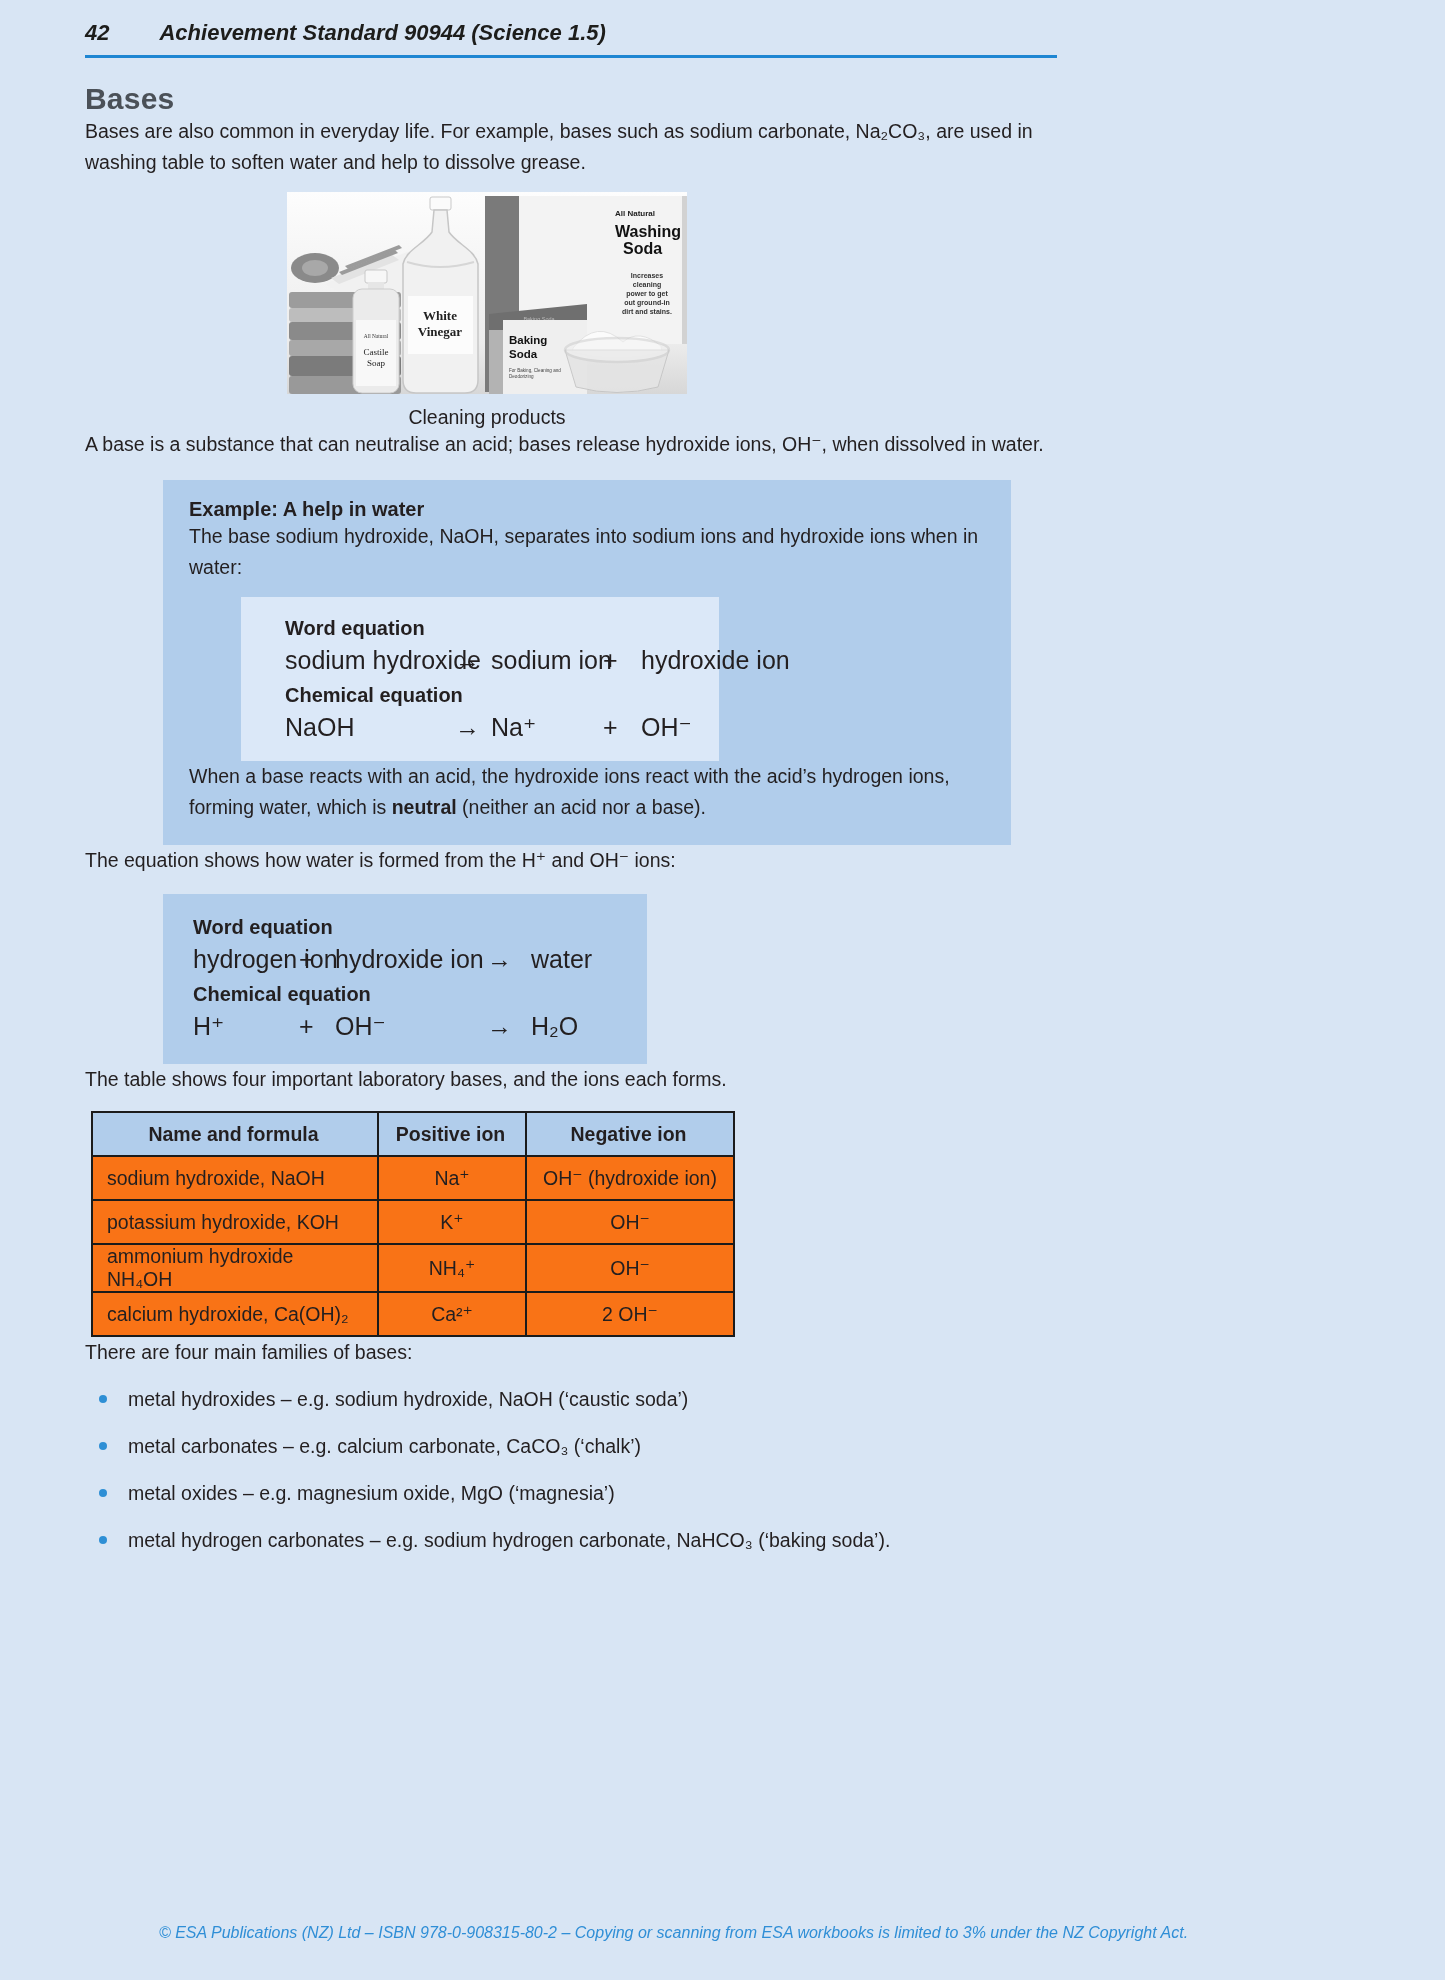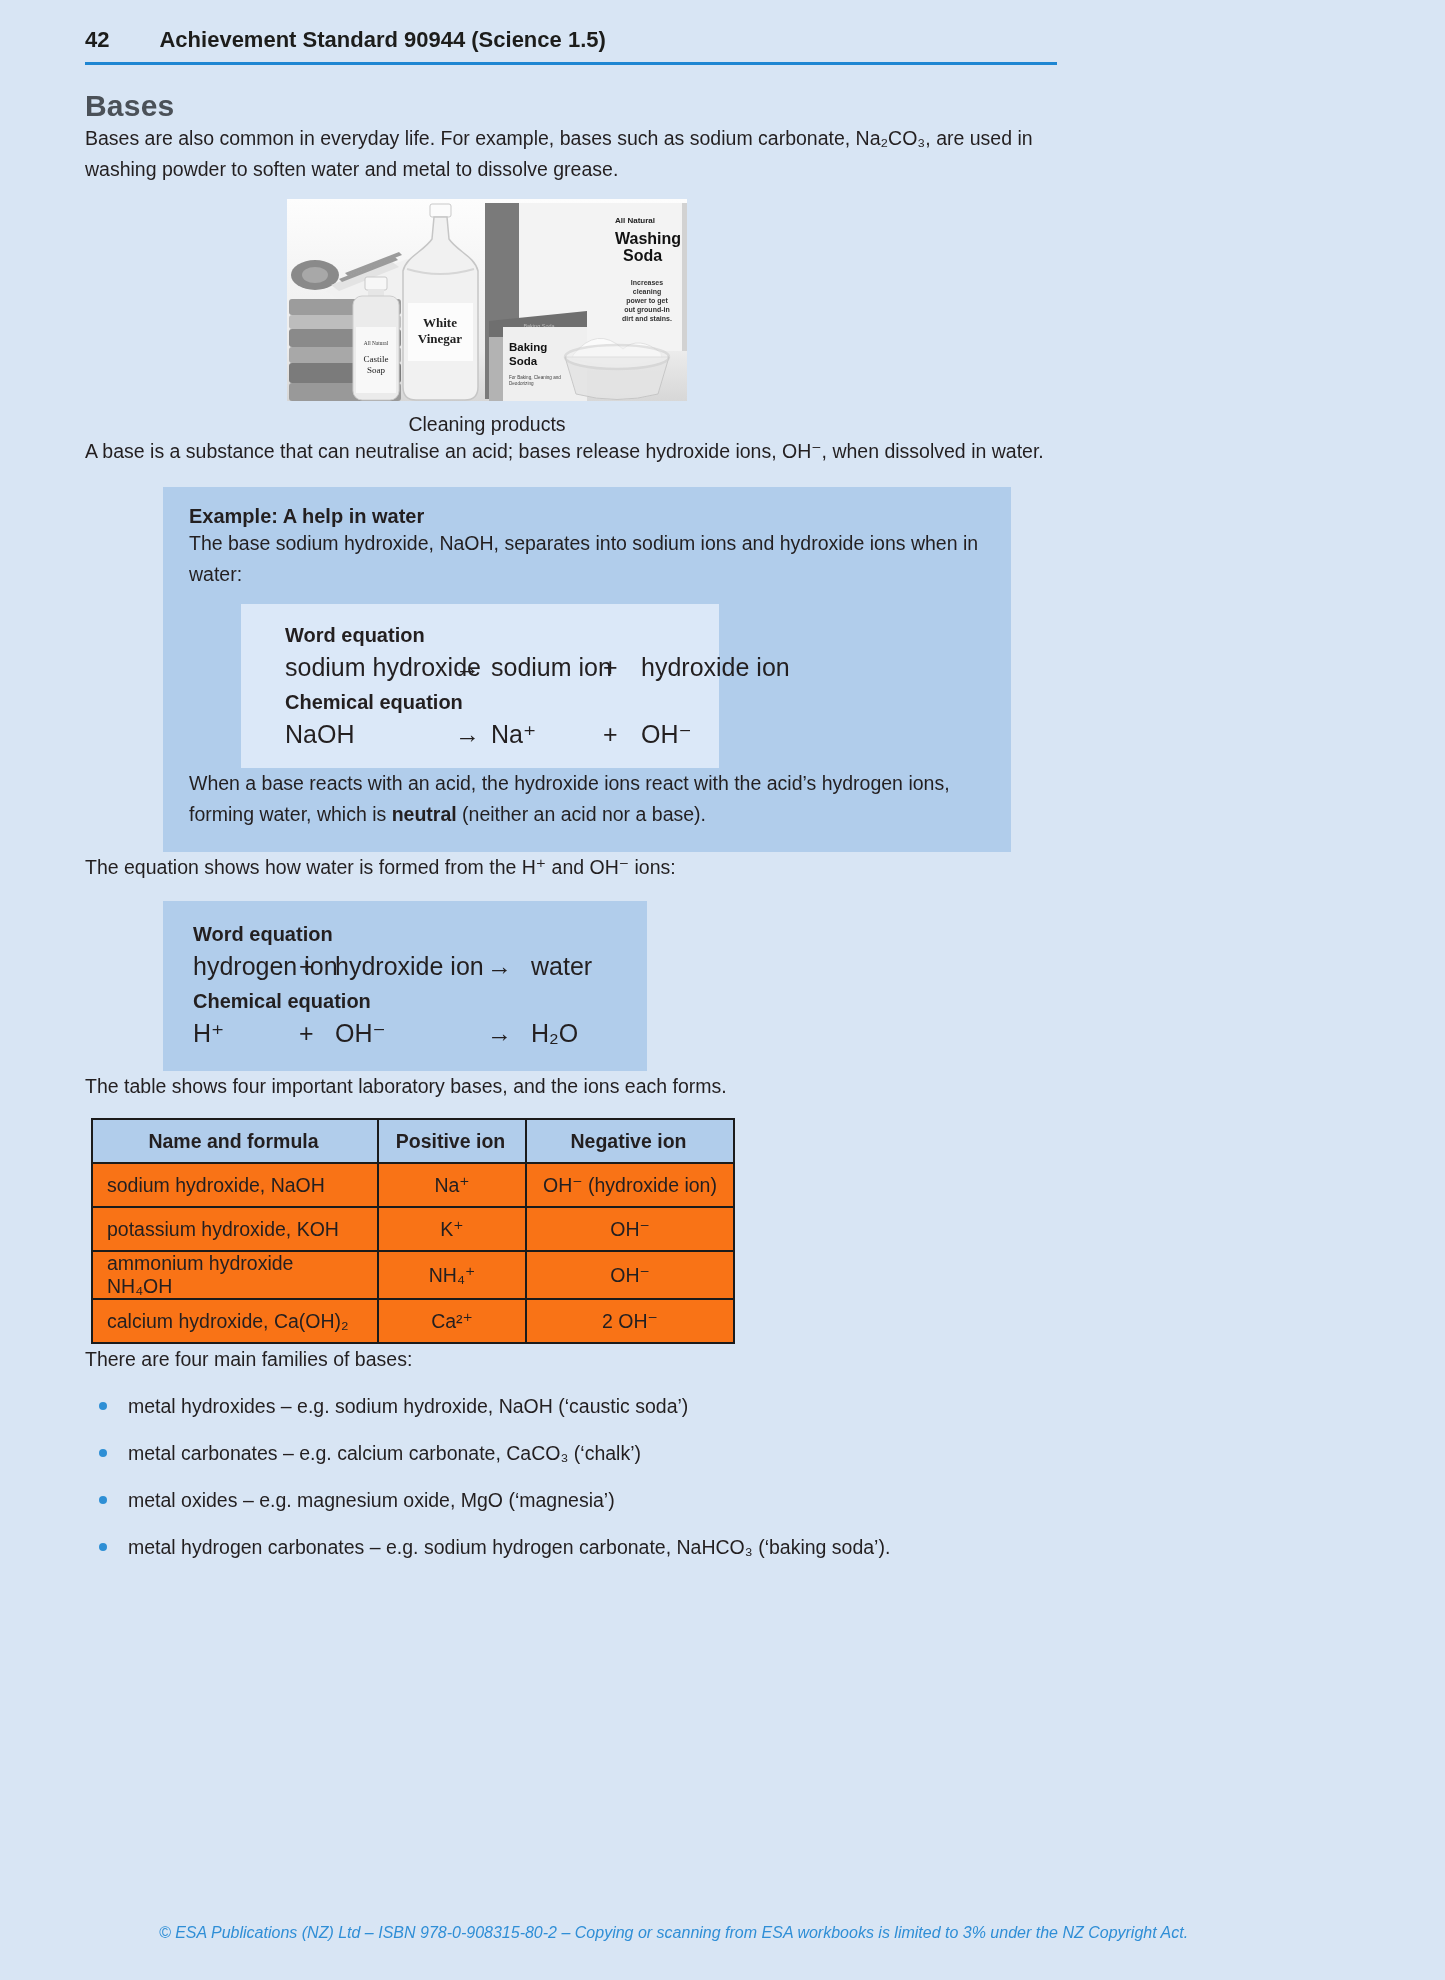--- a/index.html
+++ b/index.html
@@ -5,21 +5,21 @@
   html,body{margin:0;padding:0;}
   body{
     width:1445px;height:1980px;position:relative;
     background:#d8e5f4;
     font-family:"Liberation Sans","DejaVu Sans",sans-serif;
     color:#231f20;
     -webkit-font-smoothing:antialiased;
   }
   .content{position:relative;margin-left:85px;width:972px;}
   
-  .hdr{display:flex;gap:50px;padding-top:27px;align-items:center;}
+  .hdr{display:flex;gap:50px;padding-top:20px;align-items:center;font-style:italic;}
   .hdr .num{font-weight:bold;font-size:22px;color:#1d1d1b;}
   .hdr .ttl{font-weight:bold;font-size:22px;color:#1d1d1b;}
   .rule{height:3px;background:#1e86d2;margin-top:9px;width:972px;}
   h1.bases{font-size:30px;font-weight:bold;color:#4b5158;margin:24px 0 0 0;letter-spacing:.2px;}
   p.body{font-size:19.5px;line-height:31px;margin:0;}
   .intro{margin-top:14px;}
   
   .photo-wrap{margin:14px 0 0 202px;width:400px;}
   .caption{margin-top:8px;text-align:center;font-size:19.5px;}
   .basedef{margin-top:36px;}
@@ -67,21 +67,21 @@
 <div class="content">
 
   <div class="hdr">
     <span class="num">42</span>
     <span class="ttl">Achievement Standard 90944 (Science 1.5)</span>
   </div>
   <div class="rule"></div>
 
   <h1 class="bases">Bases</h1>
 
-  <p class="body intro">Bases are also common in everyday life. For example, bases such as sodium carbonate, Na₂CO₃, are used in washing powder to soften water and metal to dissolve grease.</p>
+  <p class="body intro">Bases are also common in everyday life. For example, bases such as sodium carbonate, Na₂CO₃, are used in washing table to soften water and help to dissolve grease.</p>
 
   <div class="photo-wrap">
     <svg width="400" height="202" viewBox="0 0 400 202">
       <defs>
         <linearGradient id="bg" x1="0" y1="0" x2="0" y2="1">
           <stop offset="0" stop-color="#fdfdfd"></stop>
             <stop offset="0.75" stop-color="#ececec"></stop>
             <stop offset="1" stop-color="#d7d7d7"></stop>
         </linearGradient>
       </defs>

